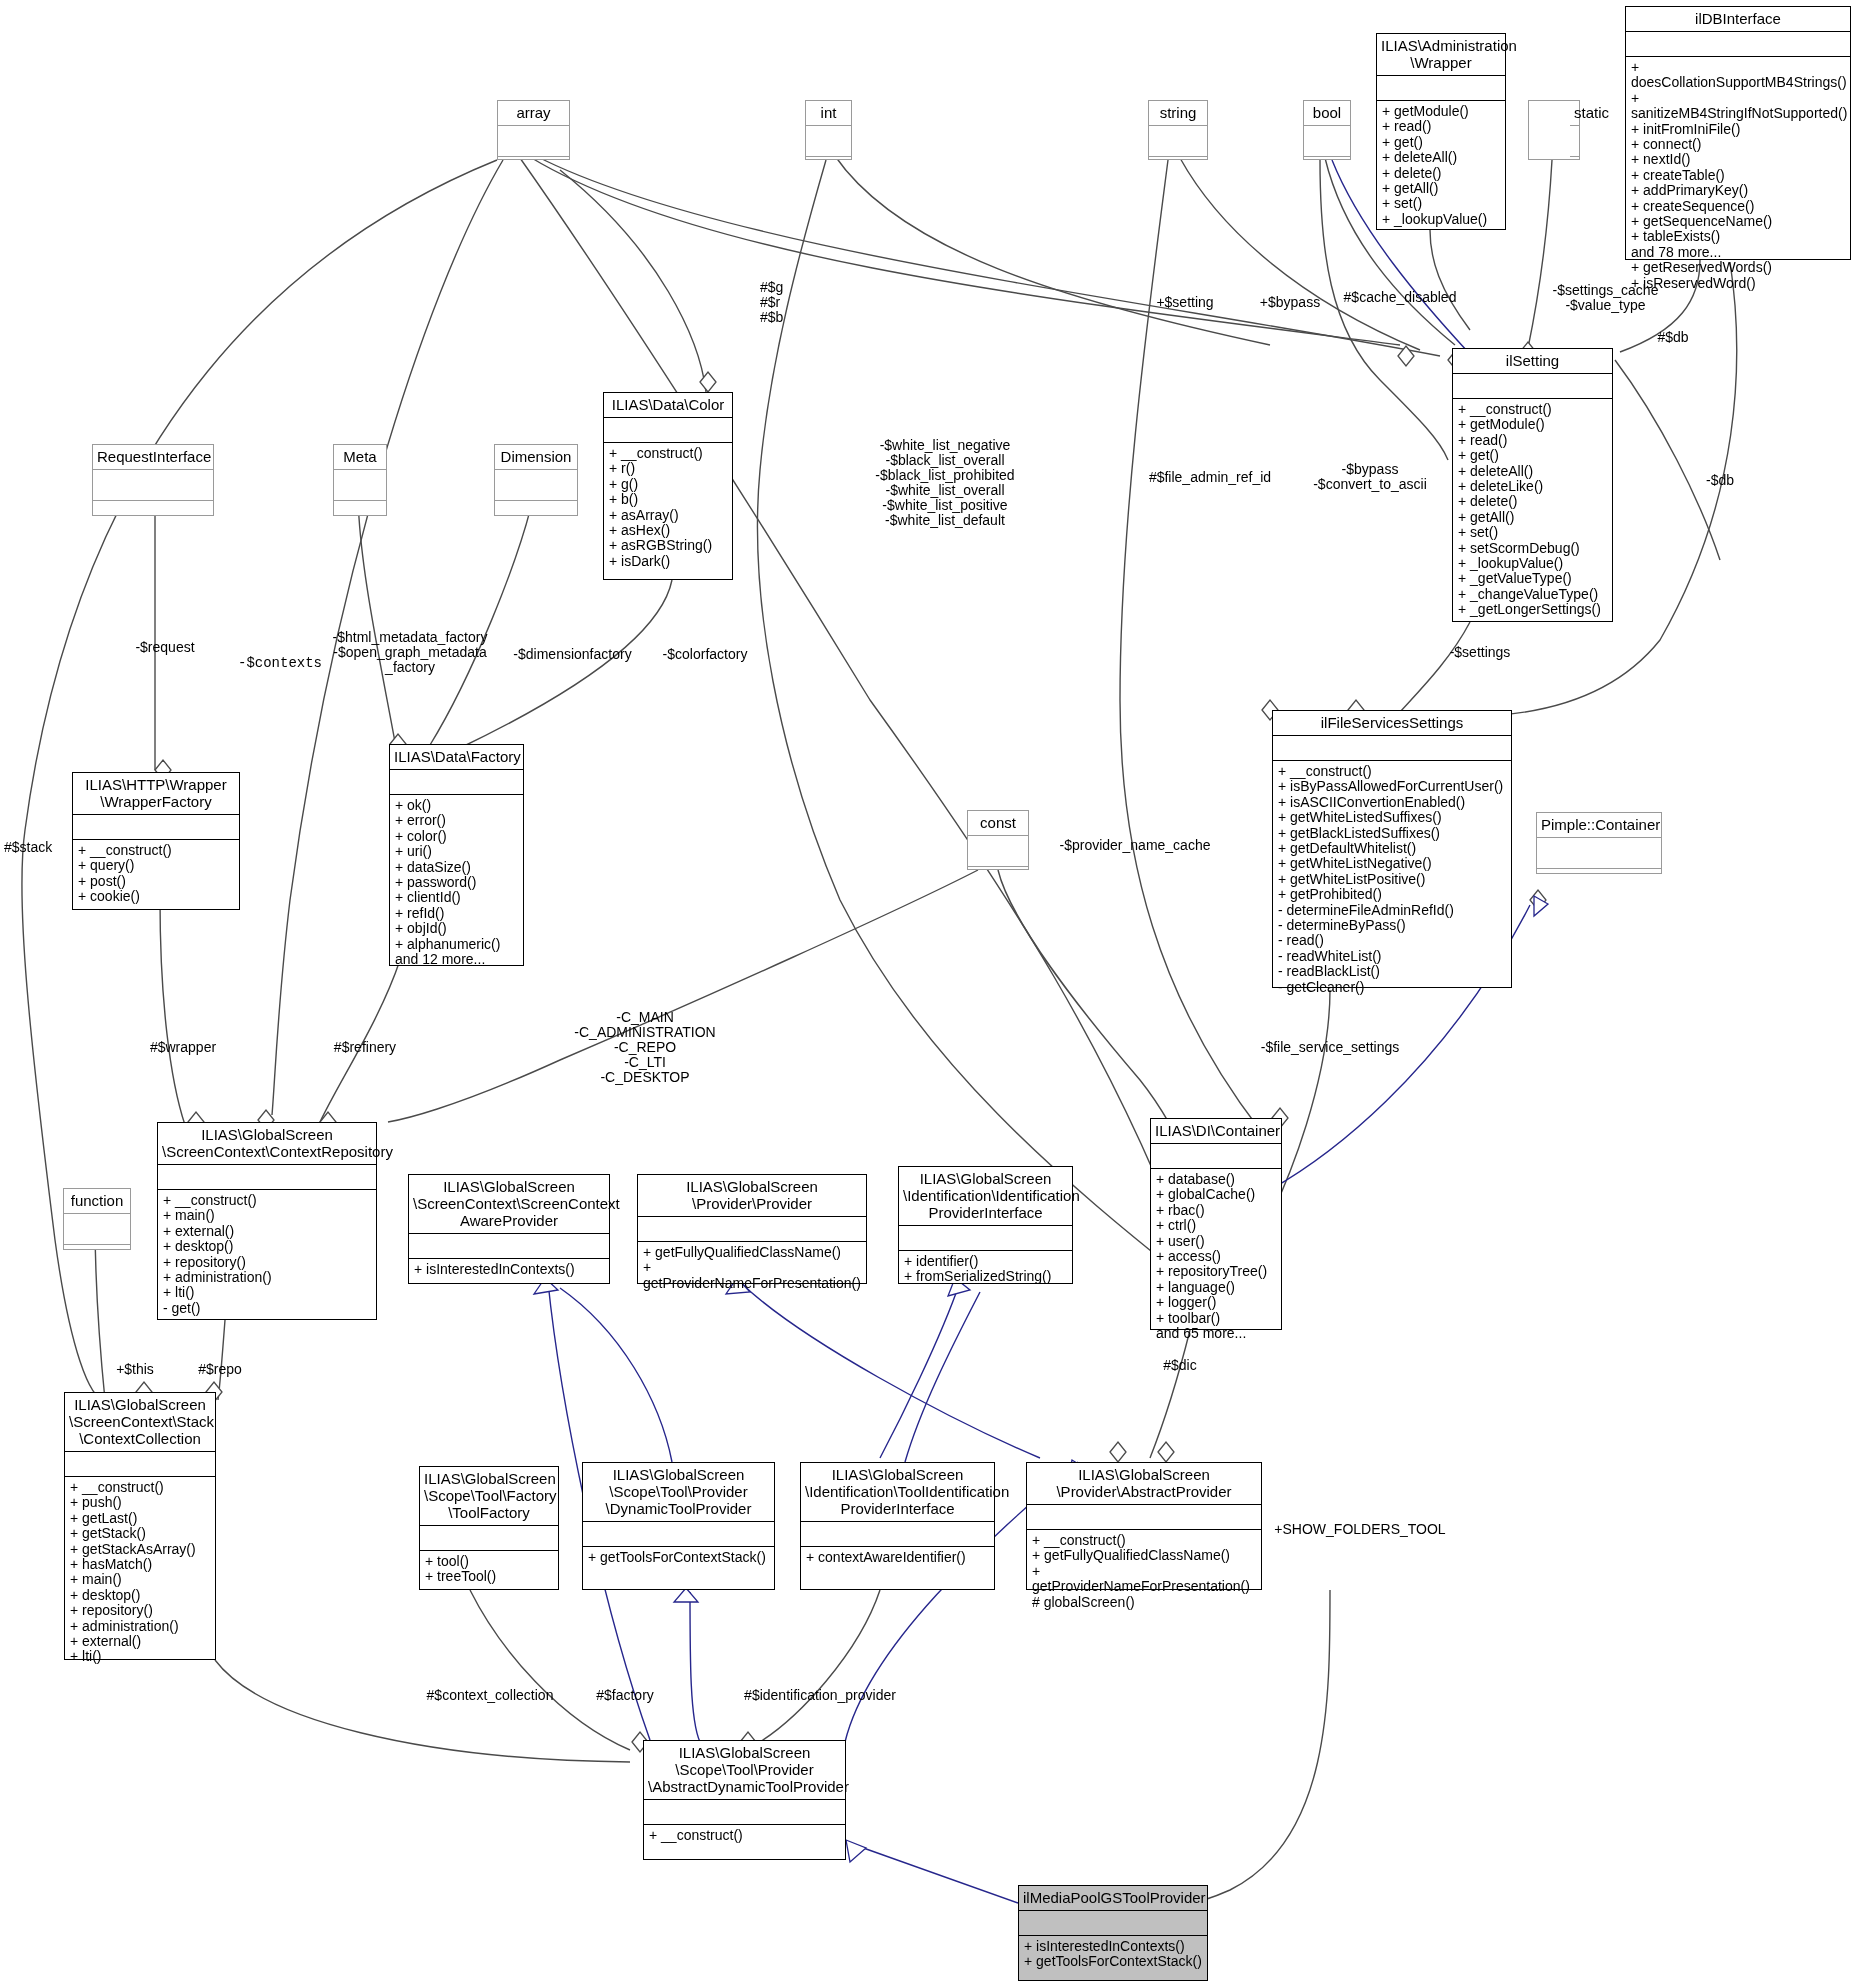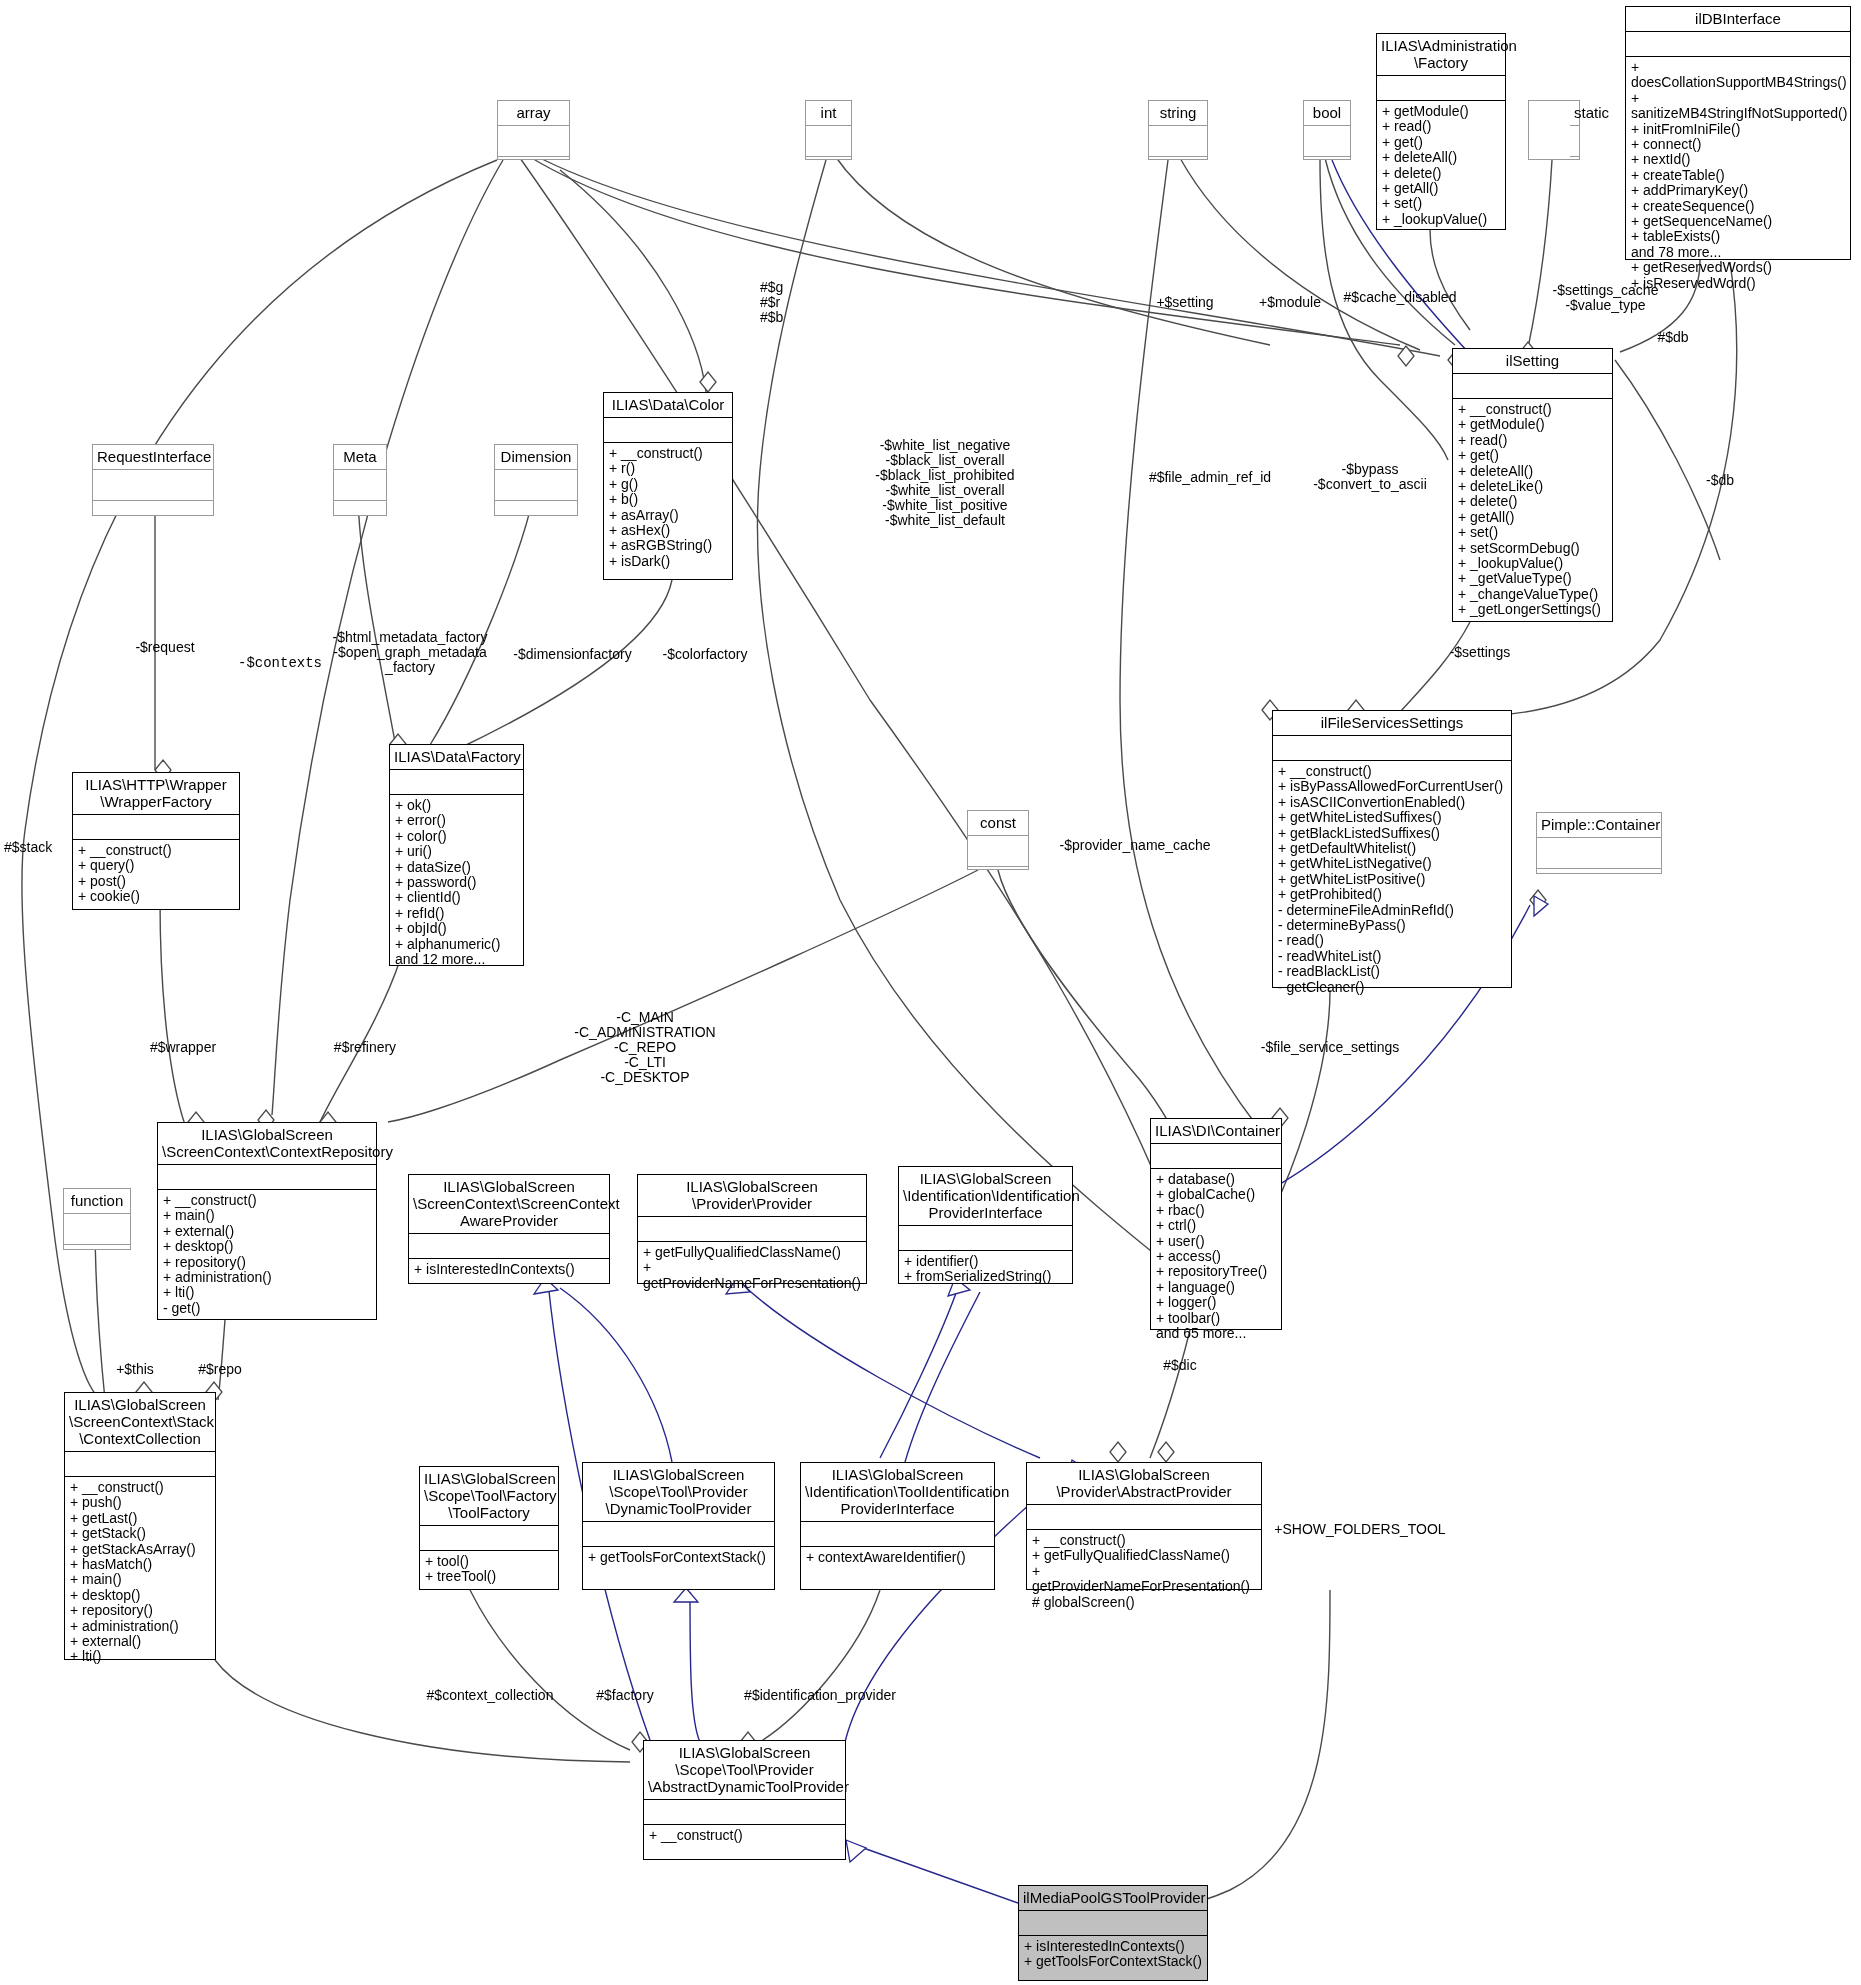--- a/index.html
+++ b/index.html
@@ -198,21 +198,21 @@
   </div>
 
   <div class="node thin" style="left:1528px;top:100px;width:52px;height:60px;padding-left:41px;">
     <div class="title">static</div>
     <div class="attrs"></div>
     <div class="ops"></div>
   </div>
 
   <div class="node" style="left:1376px;top:33px;width:130px;height:197px;">
     <div class="title">ILIAS\Administration
-\Factory</div>
+\Wrapper</div>
     <div class="attrs"></div>
     <div class="ops">+ getModule()
 + read()
 + get()
 + deleteAll()
 + delete()
 + getAll()
 + set()
 + _lookupValue()</div>
   </div>
@@ -470,21 +470,21 @@
     <div class="title">ilMediaPoolGSToolProvider</div>
     <div class="attrs"></div>
     <div class="ops">+ isInterestedInContexts()
 + getToolsForContextStack()</div>
   </div>
 
   <div class="edge-label l" style="left:760px;top:280px;width:60px;">#$g
 #$r
 #$b</div>
   <div class="edge-label c" style="left:1140px;top:295px;width:90px;">+$setting</div>
-  <div class="edge-label c" style="left:1240px;top:295px;width:100px;">+$module</div>
+  <div class="edge-label c" style="left:1240px;top:295px;width:100px;">+$bypass</div>
   <div class="edge-label c" style="left:1320px;top:290px;width:160px;">#$cache_disabled</div>
   <div class="edge-label c" style="left:1518px;top:283px;width:175px;">-$settings_cache
 -$value_type</div>
   <div class="edge-label c" style="left:1628px;top:290px;width:90px;margin-top:40px;">#$db</div>
   <div class="edge-label c" style="left:1680px;top:473px;width:80px;">-$db</div>
   <div class="edge-label c" style="left:820px;top:438px;width:250px;">-$white_list_negative
 -$black_list_overall
 -$black_list_prohibited
 -$white_list_overall
 -$white_list_positive

